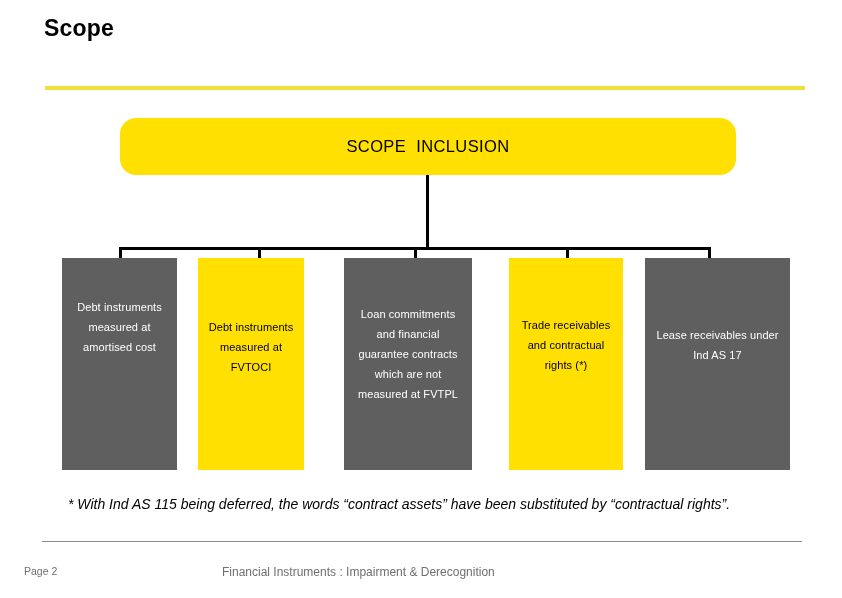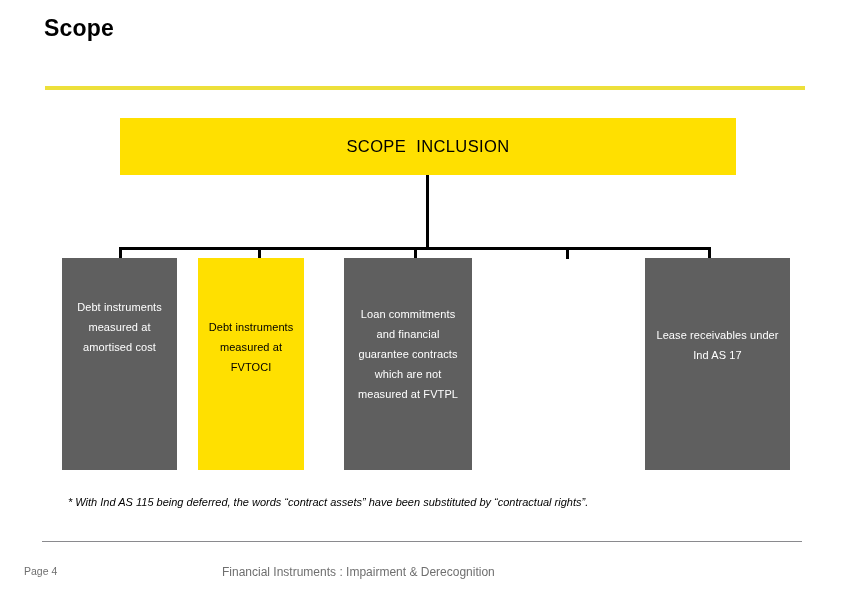--- a/index.html
+++ b/index.html
@@ -44,20 +44,21 @@
   #banner {
     position: absolute;
     left: 120px;
     top: 118px;
     width: 616px;
     height: 57px;
     background: #FFE000;
     display: flex;
     align-items: center;
     justify-content: center;
+    border-radius: 16px;
   }
   #banner-label {
     font-size: 16.5px;
     color: #000000;
     letter-spacing: 0.4px;
     white-space: pre;
   }
 
   
   .conn {
@@ -119,21 +120,21 @@
   #leaf-4 .leaf-text { margin-bottom: 38px; }
   #leaf-5 { left: 645px; width: 145px; }
   #leaf-5 .leaf-text { margin-bottom: 38px; }
 
   
   #footnote {
     position: absolute;
     left: 68px;
     top: 496px;
     width: 706px;
-    font-size: 11px;
+    font-size: 14px;
     font-style: italic;
     color: #000000;
     text-align: left;
     white-space: nowrap;
   }
 
   
   #footer-rule {
     position: absolute;
     left: 42px;
@@ -185,26 +186,29 @@
   </div>
 
   <div class="leaf yellow" id="leaf-2">
     <span class="leaf-text">Debt instruments measured at FVTOCI</span>
   </div>
 
   <div class="leaf gray" id="leaf-3">
     <span class="leaf-text">Loan commitments and financial guarantee contracts which are not measured at FVTPL</span>
   </div>
 
+  <div class="leaf yellow" id="leaf-4">
+    <span class="leaf-text">Trade receivables and contractual rights (*)</span>
+  </div>
 
   <div class="leaf gray" id="leaf-5">
     <span class="leaf-text">Lease receivables under Ind AS 17</span>
   </div>
 
   <div id="footnote">* With Ind AS 115 being deferred, the words “contract assets” have been substituted by “contractual rights”.</div>
 
   <div id="footer-rule"></div>
 
-  <div id="footer-page">Page 4</div>
+  <div id="footer-page">Page 2</div>
 
   <div id="footer-subject">Financial Instruments : Impairment &amp; Derecognition</div>
 
 </div>
 
 </body></html>

